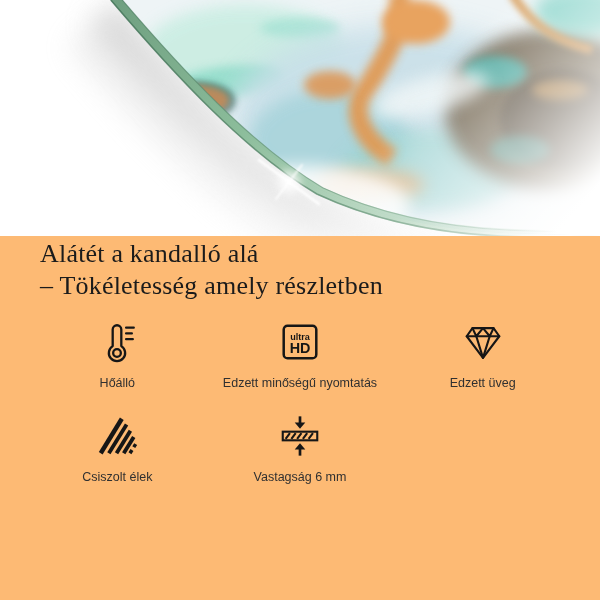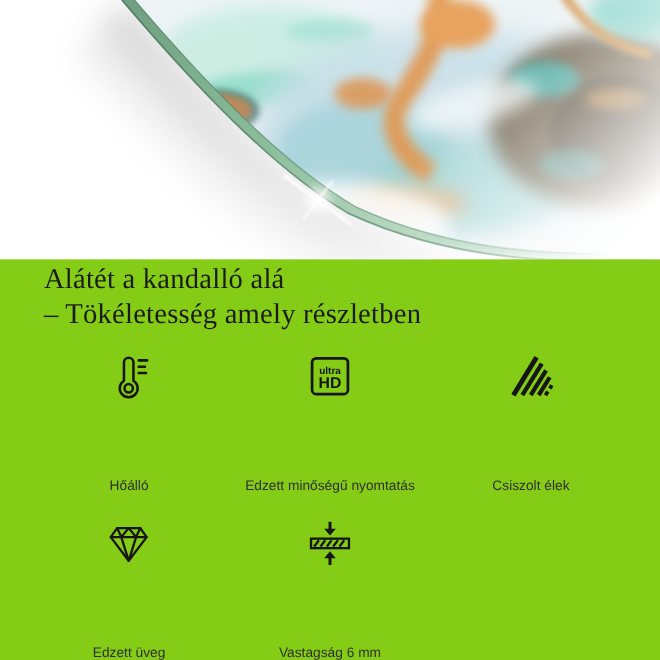--- a/index.html
+++ b/index.html
@@ -1,40 +1,40 @@
 <!DOCTYPE html>
 <html><head>
 <meta charset="utf-8">
 <style>
   html,body{margin:0;padding:0;}
   body{
     width:600px;height:600px;background:#ffffff;
     font-family:"Liberation Sans", sans-serif;color:#1e1e1e;
     -webkit-font-smoothing:antialiased;
   }
-  .page{width:600px;height:600px;overflow:hidden;background:#84cc16;position:relative;}
+  .page{width:600px;height:600px;overflow:hidden;background:#fdba74;position:relative;}
   .hero{display:block;}
   .content{padding:0 40px;}
   .title{
     font-family:"Liberation Serif","DejaVu Serif",serif;
     font-weight:400;font-size:26px;line-height:32px;
     margin:2px 0 0;color:#1b1b1b;letter-spacing:.2px;
   }
   .title span{display:block;}
   .desc{
     margin:11px 0 0;font-size:13.5px;line-height:25px;
     color:#3a3a3a;max-width:527px;
   }
   .features{
     margin-top:15px;padding:0 26px;
     display:grid;grid-template-columns:repeat(3,1fr);row-gap:20px;
   }
-  .feature{display:flex;flex-direction:column;align-items:center;text-align:center;gap:44px;}
+  .feature{display:flex;flex-direction:column;align-items:center;text-align:center;}
   .feature .icon{height:48px;display:flex;align-items:flex-end;justify-content:center;}
-  .feature .label{margin-top:25px;font-size:12.5px;color:#303030;line-height:15px;}
+  .feature .label{margin-top:11px;font-size:12.5px;color:#303030;line-height:15px;}
   .icon svg{display:block;}
 </style>
 </head>
 <body>
 
 <div class="page">
 
   <svg class="hero" width="600" height="236" viewBox="0 0 600 236">
     <defs>
       <clipPath id="disc">
@@ -152,41 +152,41 @@
           <text x="24" y="21.5" text-anchor="middle" font-family="Liberation Sans, sans-serif" font-size="9.5" font-weight="600" fill="#161616">ultra</text>
           <text x="24" y="35.5" text-anchor="middle" font-family="Liberation Sans, sans-serif" font-size="15" font-weight="800" fill="#161616">HD</text>
         </svg>
       </span>
       <span class="label">Edzett minőségű nyomtatás</span>
     </div>
 
 
     <div class="feature">
       <span class="icon">
+        <svg width="46" height="46" viewBox="0 0 48 48" fill="none" stroke="#161616" stroke-width="2.2" stroke-linecap="round" stroke-linejoin="round">
+          <path d="M13 9.5 H35 L41 18 L24 40.5 L7 18 Z"></path>
+          <path d="M7 18 H41"></path>
+          <path d="M13 9.5 L17 18 L24 9.5 L31 18 L35 9.5"></path>
+          <path d="M17 18 L24 40.5 L31 18"></path>
+        </svg>
+      </span>
+      <span class="label">Edzett üveg</span>
+    </div>
+
+    <div class="feature">
+      <span class="icon">
         <svg width="46" height="46" viewBox="0 0 48 48" fill="none" stroke="#161616" stroke-linecap="butt">
           <path d="M7 42 L29 6" stroke-width="4.6"></path>
           <path d="M15.5 42 L34 12" stroke-width="4"></path>
           <path d="M23.5 42 L38 18.5" stroke-width="4"></path>
           <path d="M31 42 L41.5 25" stroke-width="4"></path>
           <path d="M37.5 42 L43.5 32.5" stroke-width="3.6" stroke-dasharray="4 3.5"></path>
         </svg>
       </span>
       <span class="label">Csiszolt élek</span>
-    </div>
-
-    <div class="feature">
-      <span class="icon">
-        <svg width="46" height="46" viewBox="0 0 48 48" fill="none" stroke="#161616" stroke-width="2.2" stroke-linecap="round" stroke-linejoin="round">
-          <path d="M13 9.5 H35 L41 18 L24 40.5 L7 18 Z"></path>
-          <path d="M7 18 H41"></path>
-          <path d="M13 9.5 L17 18 L24 9.5 L31 18 L35 9.5"></path>
-          <path d="M17 18 L24 40.5 L31 18"></path>
-        </svg>
-      </span>
-      <span class="label">Edzett üveg</span>
     </div>
 
     <div class="feature">
       <span class="icon">
         <svg width="46" height="46" viewBox="0 0 48 48">
           <g stroke="#161616" fill="none" stroke-width="2.2">
             <rect x="6" y="19.5" width="36" height="9"></rect>
             <path d="M9 27 l4.5 -6 M15 27 l4.5 -6 M21 27 l4.5 -6 M27 27 l4.5 -6 M33 27 l4.5 -6"></path>
           </g>
           <g fill="#161616">

